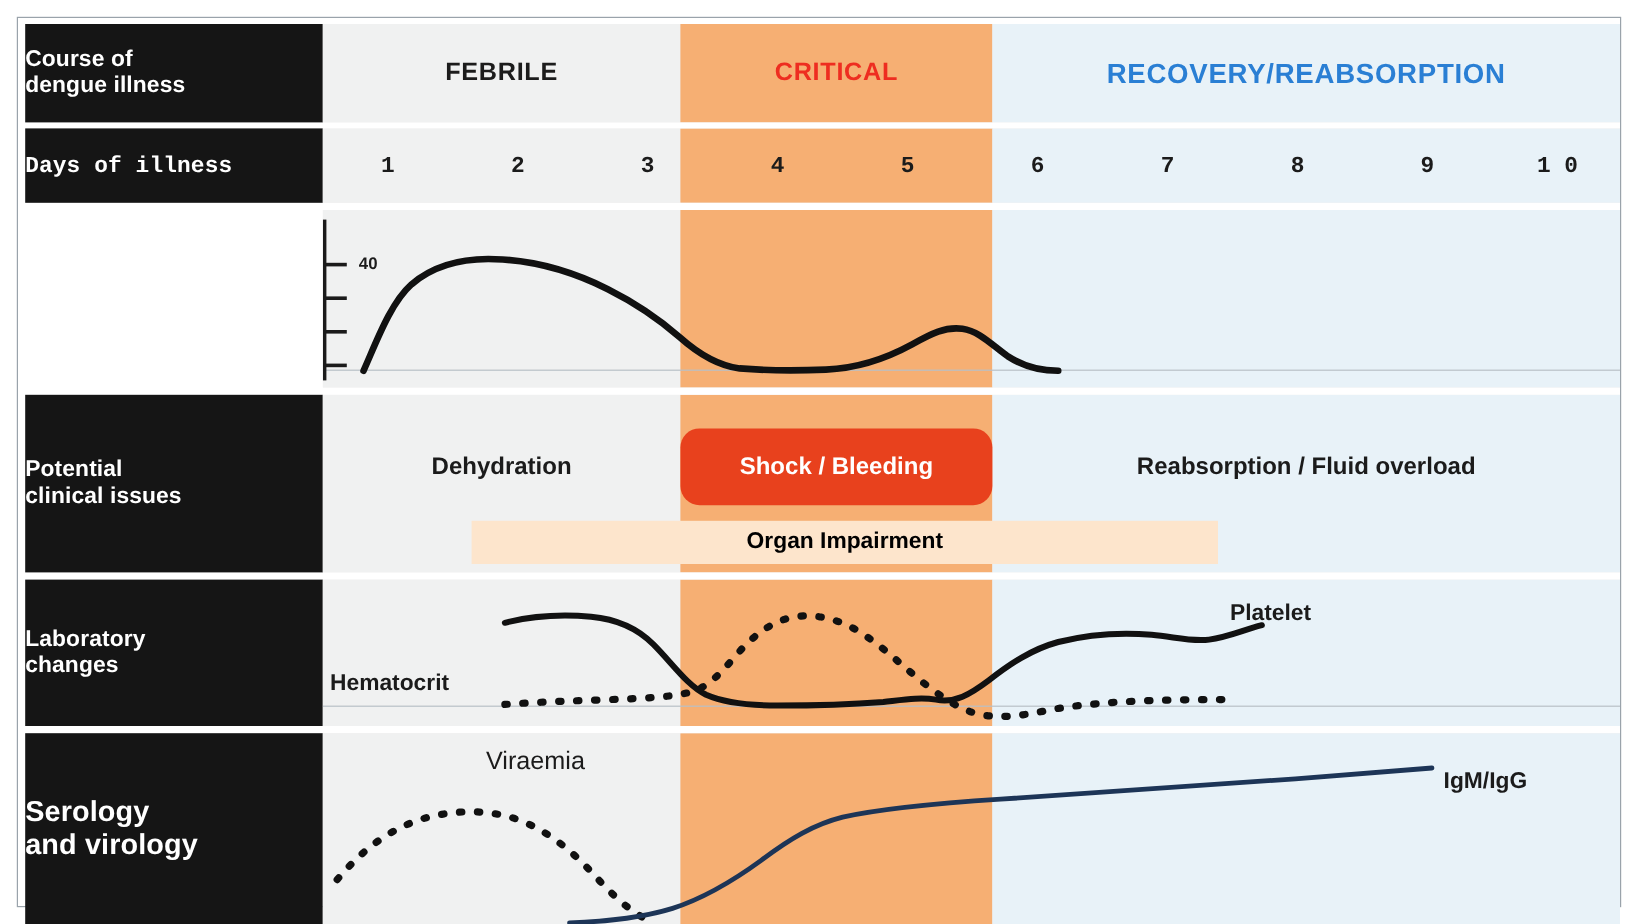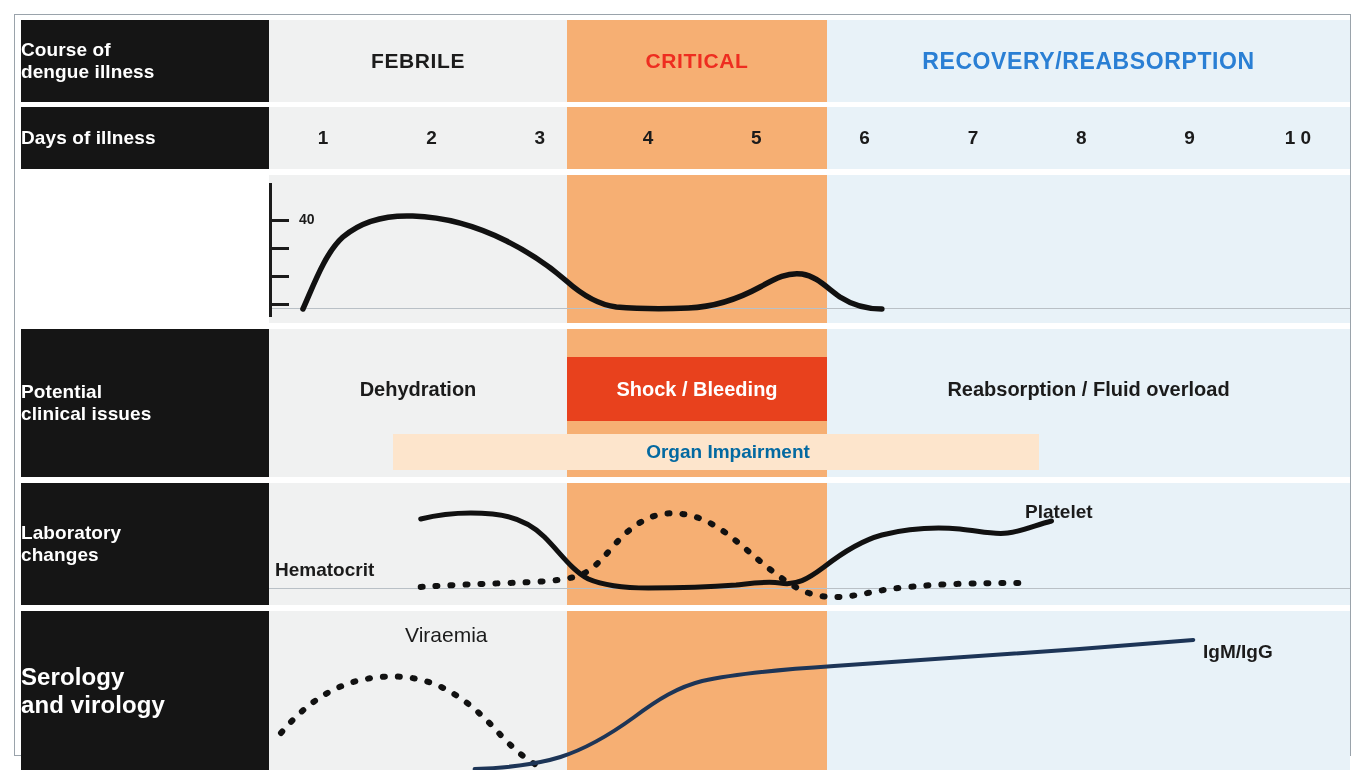--- a/index.html
+++ b/index.html
@@ -28,44 +28,44 @@
   
   #row-course{top:5px;height:82px;}
   #row-course .rowlabel{font-size:19px;}
   .phase-txt{position:absolute;top:0;bottom:0;display:flex;align-items:center;justify-content:center;
              font-weight:bold;letter-spacing:.6px;}
   #phase-febrile{left:0;width:298px;font-size:21px;color:#1c1c1c;}
   #phase-critical{left:298px;width:260px;font-size:21px;color:#ee2d20;}
   #phase-recovery{left:558px;right:0;font-size:23px;color:#2a7fd4;}
 
   
-  #row-days{top:92px;height:62px;}
+  #row-days{top:92px;height:62px;font-family:Liberation Mono, monospace;}
   #row-days .rowlabel{font-size:19px;}
   .day{position:absolute;top:0;bottom:0;display:flex;align-items:center;justify-content:center;
        font-size:19px;font-weight:bold;color:#1b1b1b;width:60px;margin-left:-30px;}
 
   
   #row-temp{top:160px;height:148px;}
   #row-temp .rowlabel{font-size:20px;}
   #temp-axis{position:absolute;left:0;top:0;bottom:0;width:26px;}
   .tick{position:absolute;left:2px;width:18px;height:3px;background:#1b1b1b;}
   #temp-axis-line{position:absolute;left:0px;top:8px;bottom:6px;width:3px;background:#1b1b1b;}
   #temp-40{position:absolute;left:30px;font-size:14px;font-weight:bold;color:#1b1b1b;}
 
   
   #row-clin{top:314px;height:148px;}
   #row-clin .rowlabel{font-size:19px;}
   #band-shock{position:absolute;left:298px;width:260px;top:28px;height:64px;background:#e8411d;
-              display:flex;align-items:center;justify-content:center;color:#ffffff;font-weight:bold;font-size:20px;}
+              display:flex;align-items:center;justify-content:center;color:#ffffff;font-weight:bold;font-size:20px;border-radius:16px;}
   #txt-dehydration{position:absolute;left:0;width:298px;top:28px;height:64px;display:flex;align-items:center;
                    justify-content:center;font-weight:bold;font-size:20px;color:#1b1b1b;}
   #txt-reabsorption{position:absolute;left:558px;right:0;top:28px;height:64px;display:flex;align-items:center;
                     justify-content:center;font-weight:bold;font-size:20px;color:#1b1b1b;}
   #band-organ{position:absolute;left:124px;width:622px;top:105px;height:36px;background:#fde5cc;
-              display:flex;align-items:center;justify-content:center;font-weight:bold;font-size:19px;color:#0369a1;padding-left:24px;}
+              display:flex;align-items:center;justify-content:center;font-weight:bold;font-size:19px;color:#000000;}
 
   
   #row-lab{top:468px;height:122px;}
   #row-lab .rowlabel{font-size:19px;}
   .curve-label{position:absolute;font-weight:bold;font-size:19px;color:#1b1b1b;white-space:nowrap;}
   #lbl-hematocrit{left:6px;top:76px;}
   #lbl-platelet{left:756px;top:18px;}
 
   
   #row-sero{top:596px;height:160px;}

